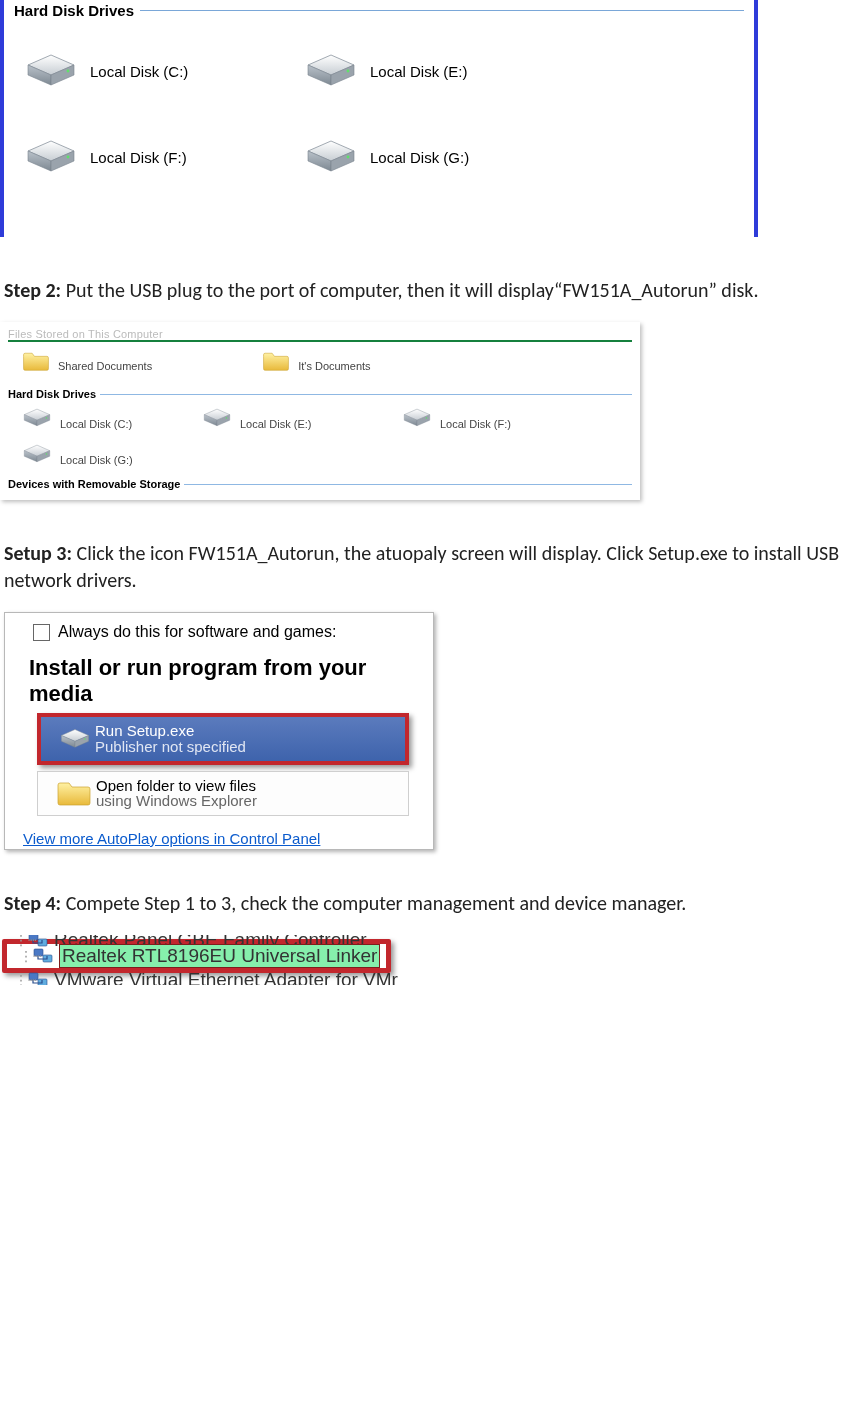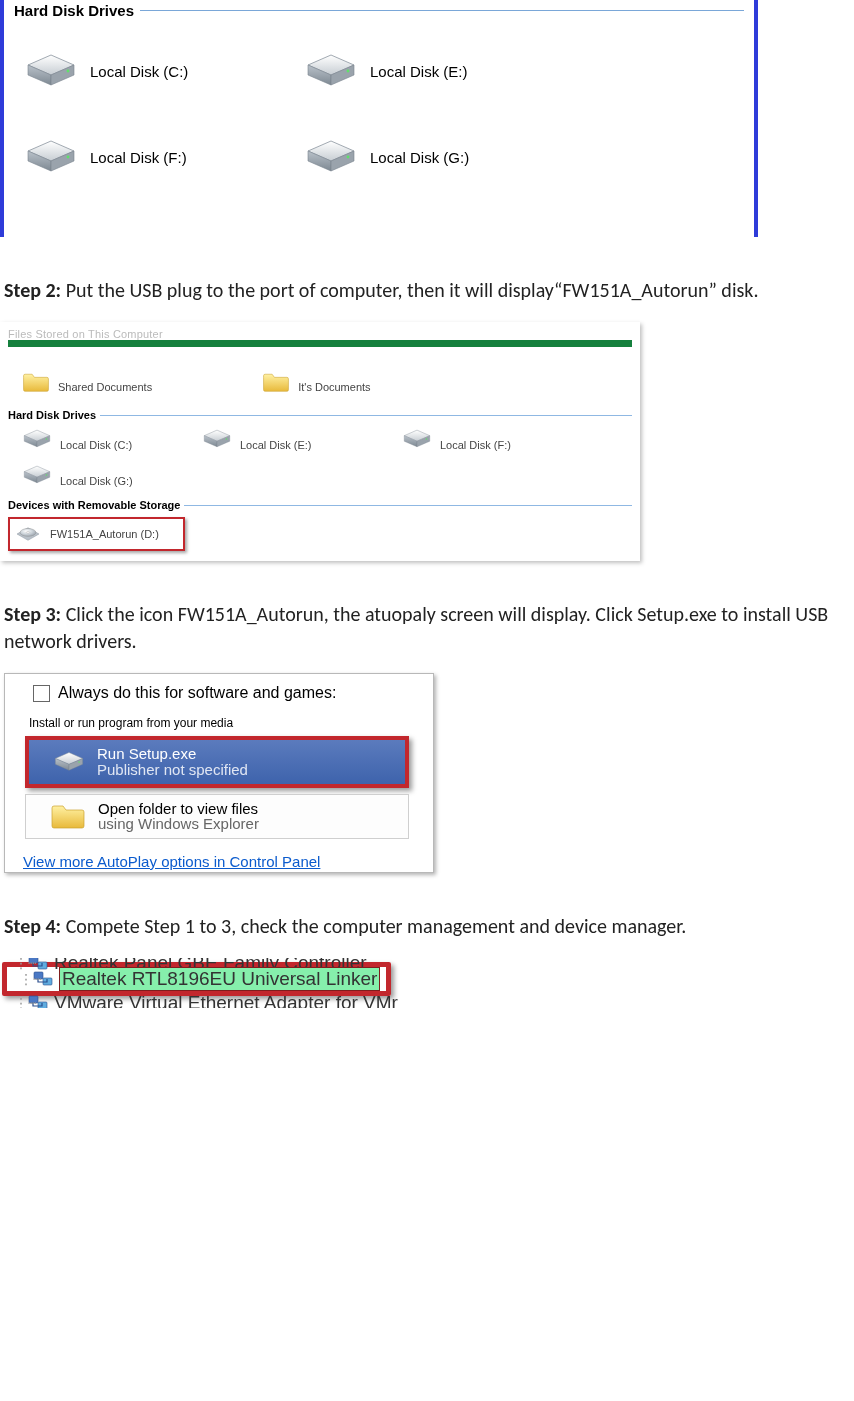--- a/index.html
+++ b/index.html
@@ -66,22 +66,22 @@
     background: #fff;
     box-shadow: 2px 2px 4px rgba(0,0,0,0.25);
     padding: 6px 8px 10px 8px;
     box-sizing: border-box;
   }
   .small-header {
     font-family: Arial, sans-serif;
     font-size: 11px;
     font-weight: bold;
     color: #555;
-    border-bottom: 7px solid #15803d;
-    margin-bottom: 18px;
+    border-bottom: 2px solid #15803d;
+    margin-bottom: 2px;
   }
   .shot2 .sec-title {
     font-family: Arial, sans-serif;
     font-size: 11px;
     font-weight: bold;
     color: #000;
     display: flex;
     align-items: center;
     gap: 4px;
     margin-top: 6px;
@@ -139,32 +139,32 @@
     gap: 8px;
     padding: 10px 14px 8px 28px;
     font-size: 16px;
   }
   .shot3 .checkbox {
     width: 15px; height: 15px;
     border: 1px solid #666;
     background: #fff;
   }
   .shot3 .group-title {
-    font-weight: normal;
-    font-size: 12px;
+    font-weight: bold;
+    font-size: 22px;
     padding: 6px 0 4px 24px;
   }
   .option-card {
-    margin: 2px 24px 6px 20px;
+    margin: 2px 24px 6px 32px;
     border: 1px solid #cfcfcf;
     background: #fdfdfd;
     display: flex;
     align-items: center;
-    gap: 12px;
-    padding: 6px 24px;
+    gap: 4px;
+    padding: 6px 18px;
     position: relative;
   }
   .option-card.highlight {
     border: 4px solid #c2272d;
     box-shadow: 3px 3px 5px rgba(0,0,0,0.4);
     background: linear-gradient(#5b7bbd, #3e63ac);
   }
   .opt-lines { line-height: 1.05; font-size: 15px; }
   .highlight .opt-lines { color: #fff; }
   .opt-lines .l2 { color: #666; }
@@ -346,32 +346,24 @@
           <use href="#ico-disk"></use>
         </svg>
       <span>Local Disk (G:)</span>
     </div>
   </div>
 
   <div class="sec-title">
     <span>Devices with Removable Storage</span>
     <span class="rule"></span>
   </div>
-  <div style="padding-left:0;">
-    <div class="removable-row">
-      <svg class="cd-sm">
-          <use href="#ico-cd"></use>
-        </svg>
-      <span>FW151A_Autorun (D:)</span>
-    </div>
-  </div>
 </div>
 
 <p class="step">
-  <strong>Step 3:</strong><span> Click the icon FW151A_Autorun, the atuopaly screen will display. Click Setup.exe to install USB network drivers.</span>
+  <strong>Setup 3:</strong><span> Click the icon FW151A_Autorun, the atuopaly screen will display. Click Setup.exe to install USB network drivers.</span>
 </p>
 
 <div class="shot3">
   <div class="always-row">
     <span class="checkbox"></span>
     <span>Always do this for software and games:</span>
   </div>
   <div class="group-title">Install or run program from your media</div>
   <div class="option-card highlight">
     <svg class="cd-md">

